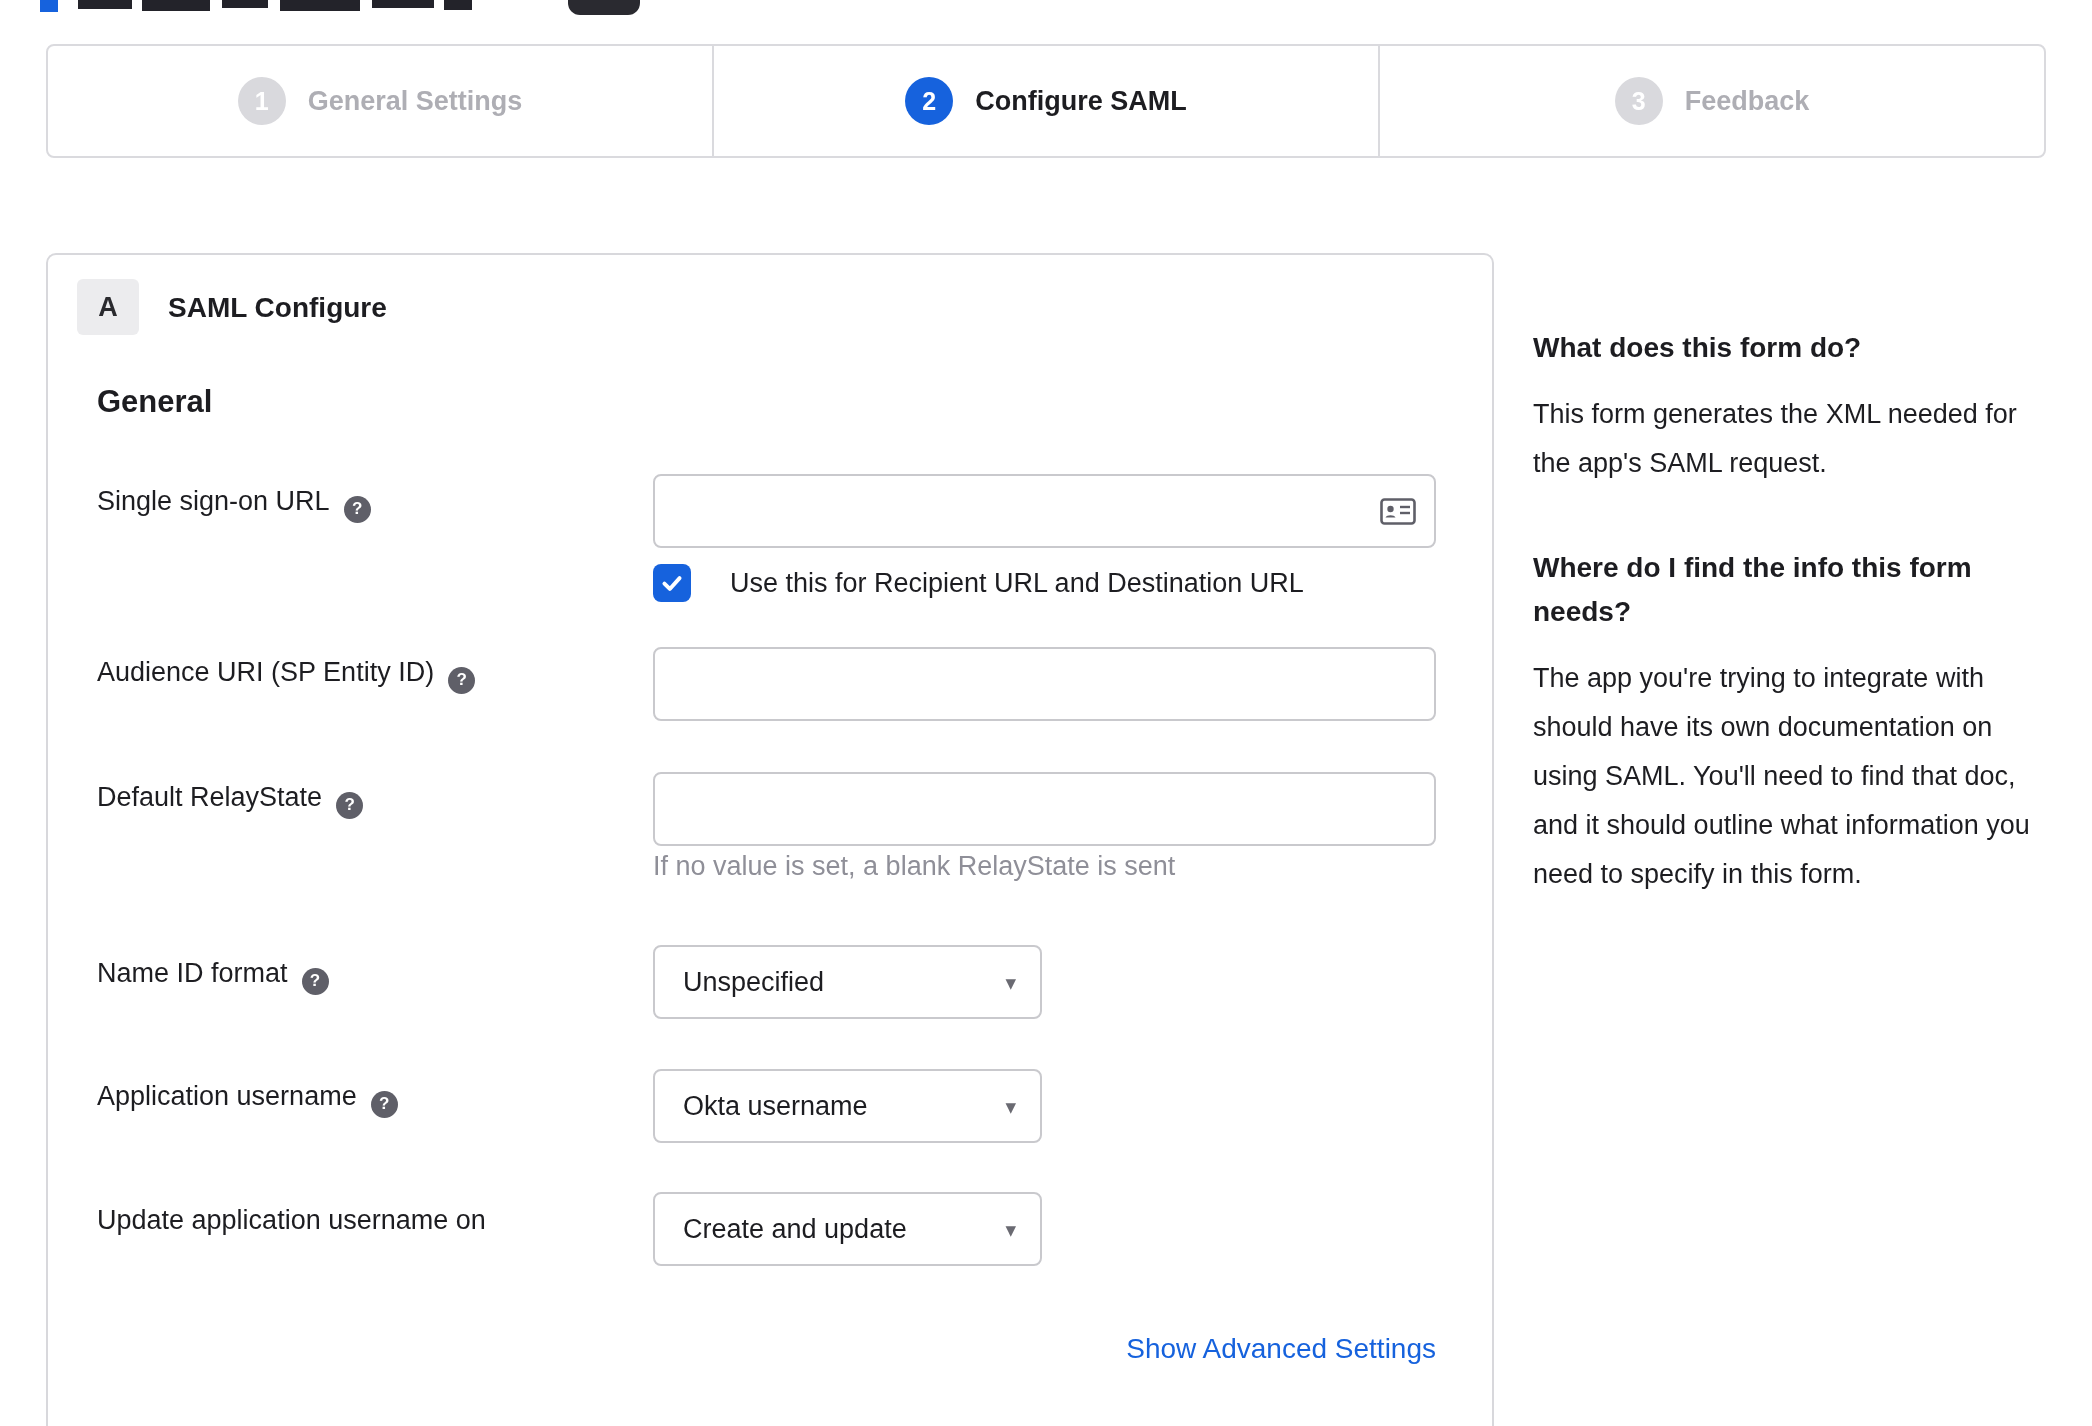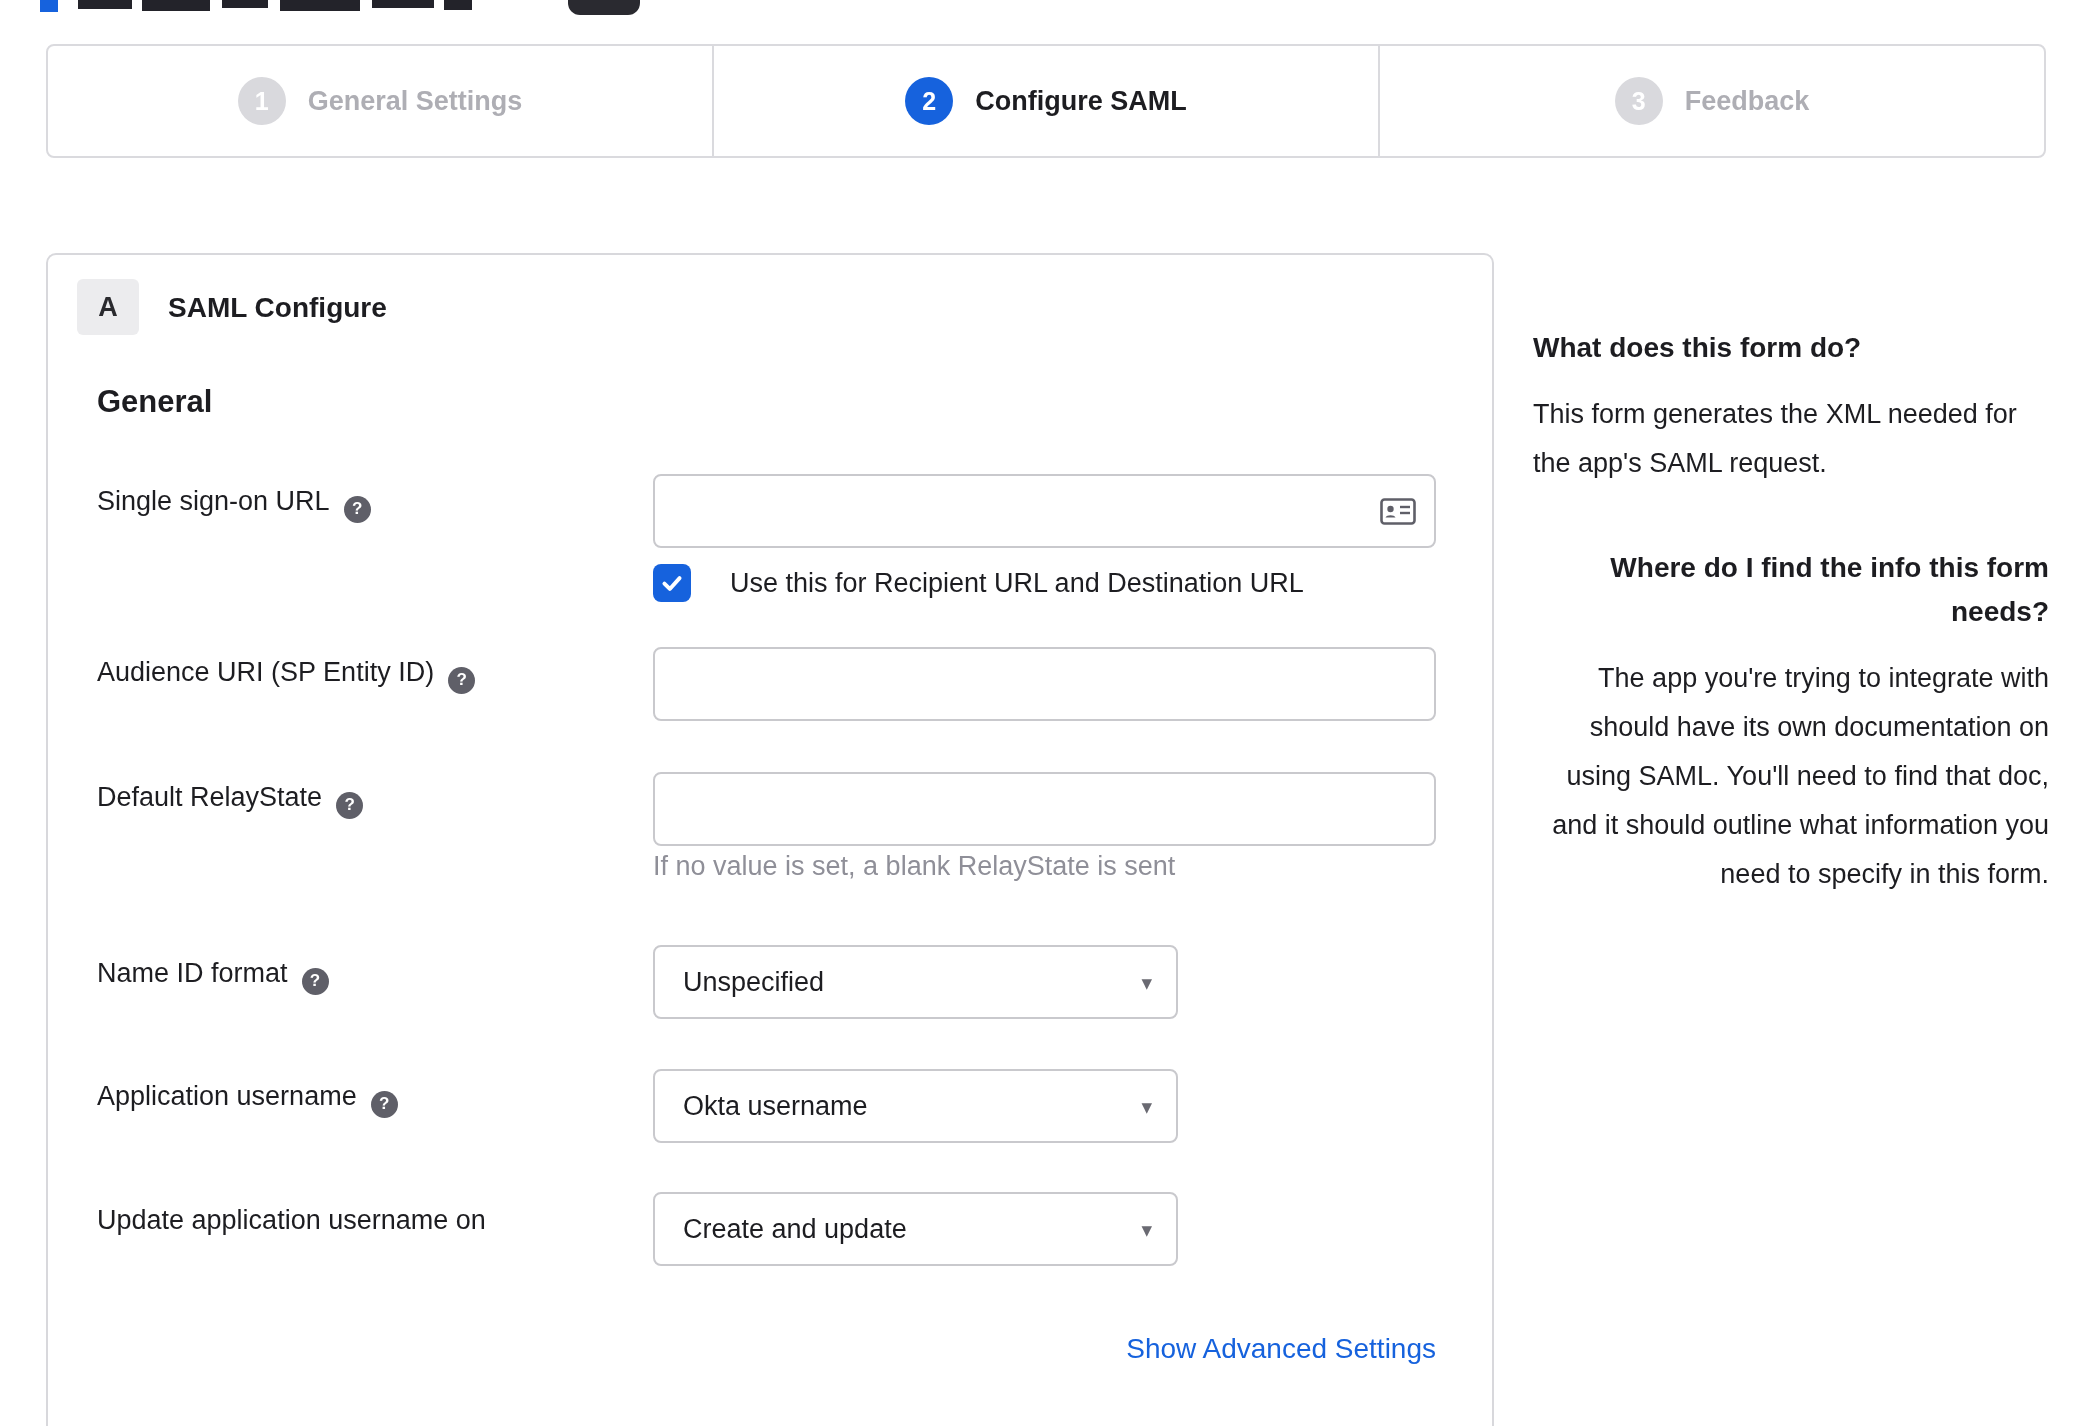--- a/index.html
+++ b/index.html
@@ -68,37 +68,37 @@
   .checkbox {
     width:38px; height:38px; background:#1662dd; border-radius:8px;
     display:flex; align-items:center; justify-content:center; cursor:pointer; flex:0 0 auto;
   }
   .checkbox svg { width:26px; height:26px; }
   .checkbox-label { font-size:27px; }
 
   .hint { position:absolute; left:605px; font-size:27px; color:#8f8f98; }
 
   .select {
-    position:absolute; left:605px; width:525px; height:74px;
+    position:absolute; left:605px; width:389px; height:74px;
     border:2px solid #c9c9cd; border-radius:8px; background:#fff;
     display:flex; align-items:center; padding-left:28px; font-size:27px; cursor:pointer;
   }
   .select .caret {
     position:absolute; right:24px; top:50%; transform:translateY(-46%);
     font-size:21px; color:#6a6a72;
   }
 
   .advanced-row { position:absolute; left:605px; top:1078px; width:783px; text-align:right; }
   .advanced-link { font-size:28px; color:#1662dd; text-decoration:none; cursor:pointer;margin-top:36px; }
 
   
   .side { position:absolute; left:1533px; top:326px; width:516px; }
   .side h3 { margin:0; font-size:28px; font-weight:bold; line-height:44px; color:#1d1d21; }
   .side p { margin:20px 0 0 0; font-size:27px; line-height:49px; color:#1d1d21; }
-  .side .block + .block { margin-top:58px;text-align:right; }
+  .side .block + .block { margin-top:58px; }
 </style>
 </head>
 <body>
 
 <div>
   <div class="frag-blue"></div>
   <div class="frag frag-a"></div>
   <div class="frag frag-b"></div>
   <div class="frag frag-c"></div>
   <div class="frag frag-d"></div>

